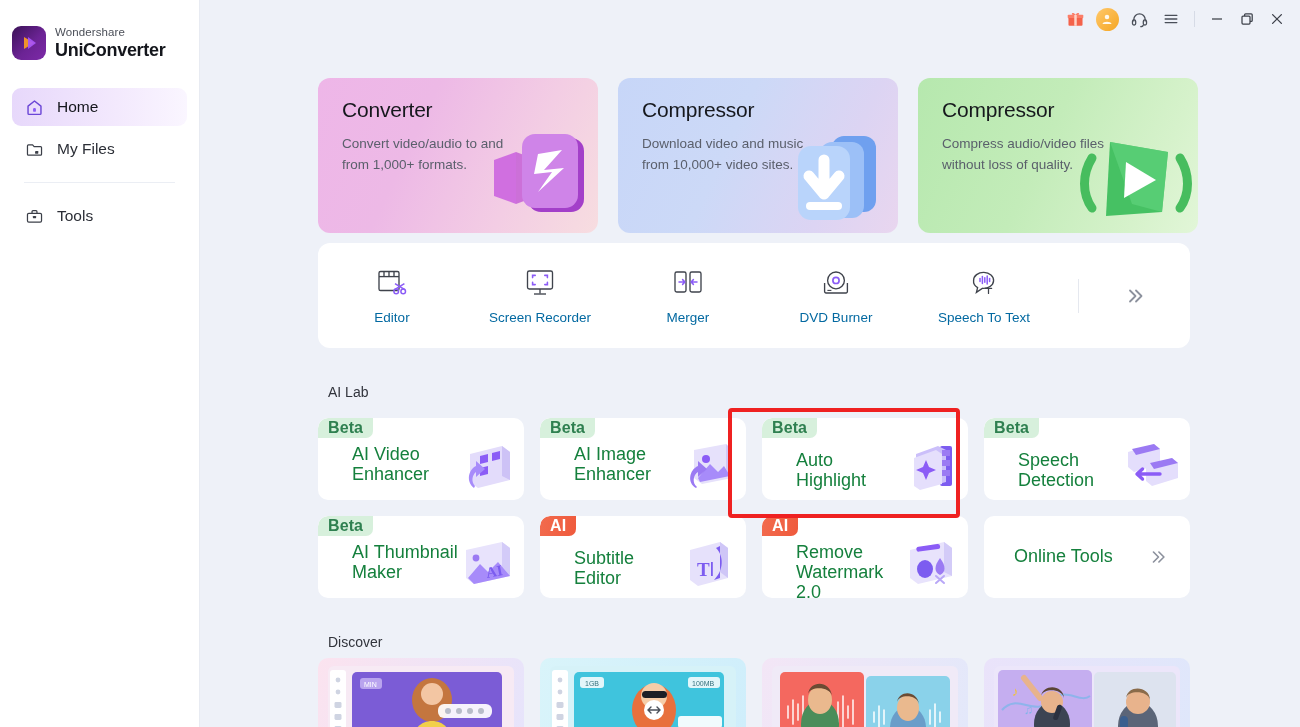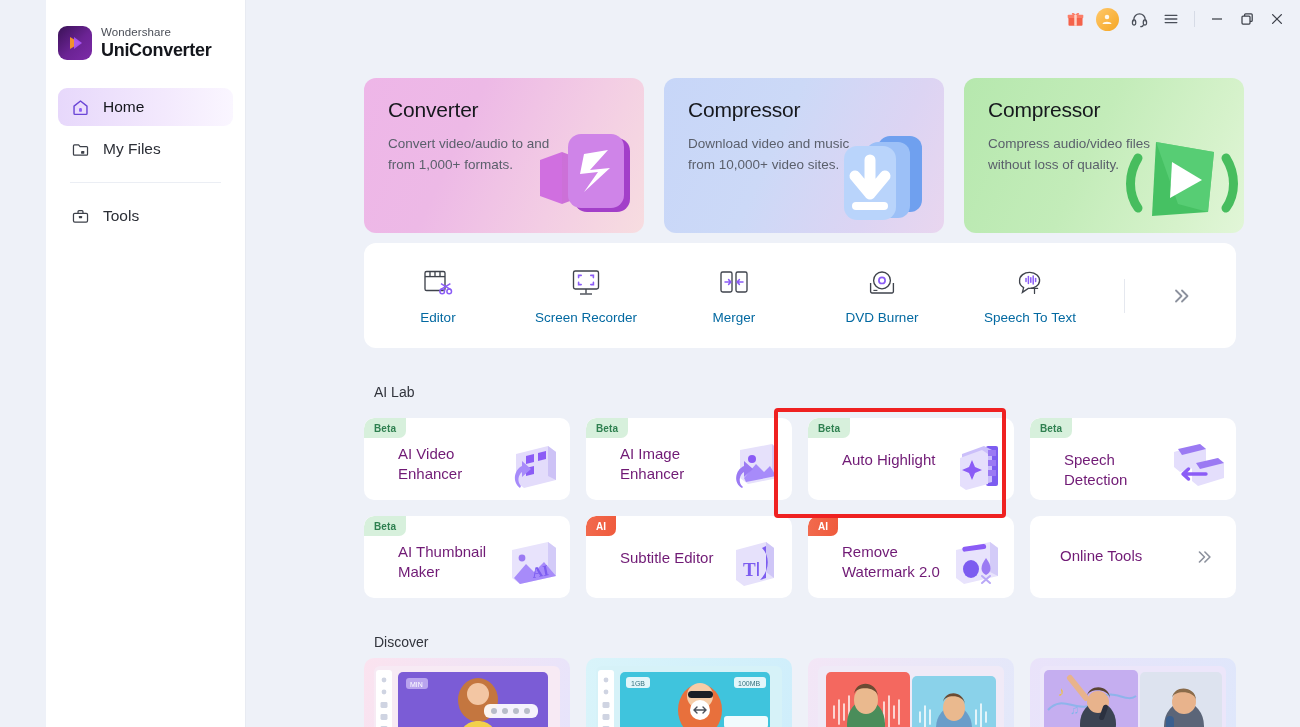--- a/index.html
+++ b/index.html
@@ -2,21 +2,21 @@
 <html><head>
 <meta charset="utf-8">
 <style>
   * { margin:0; padding:0; box-sizing:border-box; }
   html,body { width:1300px; height:727px; overflow:hidden; }
   body {
     font-family:"Liberation Sans", sans-serif;
     background:#eef1f8;
     -webkit-font-smoothing:antialiased;
   }
-  .app { position:relative; width:1300px; height:552px; display:flex;padding-left:46px; }
+  .app { position:relative; width:1300px; height:552px; display:flex; }
 
   
   .sidebar {
     width:200px; height:727px; background:#ffffff;
     border-right:1px solid #e8ebf2; flex:0 0 200px; position:relative;
   }
   .brand { display:flex; align-items:center; gap:9px; padding:26px 0 0 12px; }
   .brand-logo {
     width:34px; height:34px; border-radius:9px;
     background:linear-gradient(135deg,#3a1256 0%,#6b2394 55%,#7d2aa8 100%);
@@ -102,28 +102,28 @@
   .ailab-grid {
     position:absolute; left:118px; top:418px;
     display:grid; grid-template-columns:repeat(4,206px); gap:16px 16px;
   }
   .ai-card {
     position:relative; width:206px; height:82px; background:#ffffff;
     border-radius:10px; cursor:pointer; overflow:hidden;
   }
   .ai-badge {
     position:absolute; left:0; top:0; height:20px; padding:0 10px;
-    display:flex; align-items:center; font-size:10px; font-weight:bold;
+    display:flex; align-items:center; font-size:16px; font-weight:bold;
     border-top-left-radius:10px; border-bottom-right-radius:7px; letter-spacing:.1px;
   }
   .ai-badge.beta { background:#d7f0dc; color:#2f8050; }
   .ai-badge.ai { background:linear-gradient(100deg,#f26b4e,#ef5a3c); color:#ffffff; }
   .ai-name {
     position:absolute; left:34px; top:26px; width:110px;
-    font-size:15px; line-height:20px; color:#701a75;
+    font-size:18px; line-height:20px; color:#15803d;
   }
   .ai-card.single .ai-name { top:32px; }
   .ai-art { position:absolute; right:8px; bottom:6px; width:62px; height:58px; }
   .ai-card.plain .ai-name { left:30px; top:30px; width:140px; }
   .ai-chevron { position:absolute; right:22px; top:31px; }
 
   
   .highlight-box {
     position:absolute; left:528px; top:408px; width:232px; height:110px;
     border:4px solid #ef2121; border-radius:4px; pointer-events:none; z-index:40;

